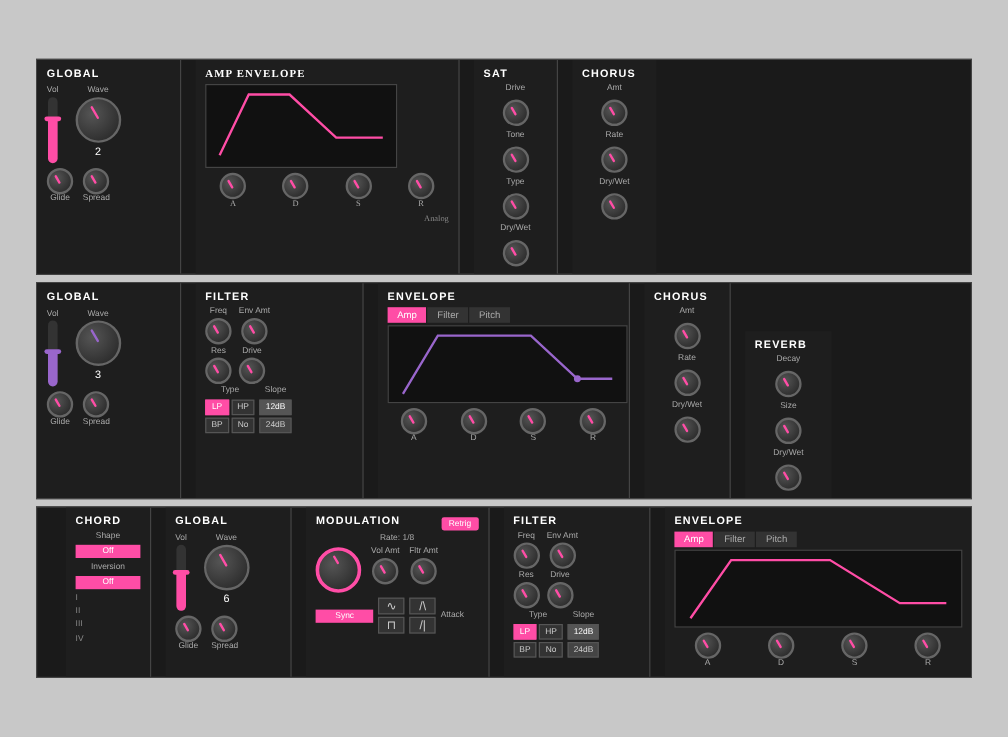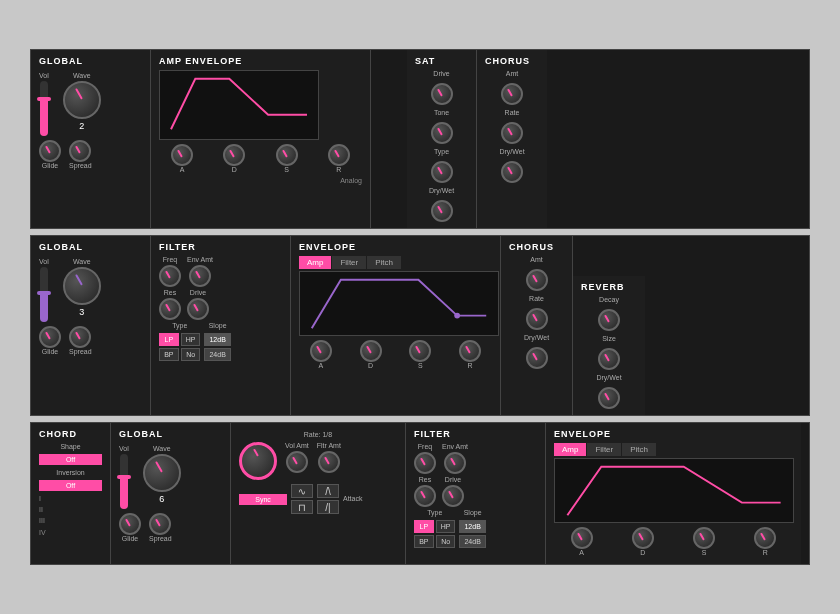--- a/index.html
+++ b/index.html
@@ -11,21 +11,21 @@
       overflow: hidden;
       display: flex;
       flex-direction: column;
       align-items: center;
       justify-content: center;
       gap: 6px;
     }
 
     .synth-row {
       display: flex;
-      gap: 0;
+      gap: 12px;
       background: #1a1a1a;
       border: 1px solid #444;
     }
 
     
     .section {
       background: #1e1e1e;
       border-right: 1px solid #444;
       padding: 6px 8px;
       display: flex;
@@ -269,21 +269,21 @@
         <div class="knob small"></div>
         <div class="knob-label">Glide</div>
       </div>
       <div class="flex-col center">
         <div class="knob small"></div>
         <div class="knob-label">Spread</div>
       </div>
     </div>
   </div>
 
-  <div class="section" style="width:220px;">
+  <div class="section" style="width:220px;font-family:Liberation Serif, serif;">
     <div class="section-title">AMP ENVELOPE</div>
     <div class="env-display">
       <svg viewBox="0 0 160 70">
         <polyline points="10,60 35,8 70,8 110,45 150,45" stroke="#ff4da6" stroke-width="2" fill="none"></polyline>
       </svg>
     </div>
     <div class="flex-row gap6 mt4" style="justify-content:space-around;">
       <div class="flex-col center">
         <div class="knob small"></div>
         <div class="knob-label">A</div>
@@ -297,21 +297,21 @@
         <div class="knob-label">S</div>
       </div>
       <div class="flex-col center">
         <div class="knob small"></div>
         <div class="knob-label">R</div>
       </div>
     </div>
     <div class="analog-label">Analog</div>
   </div>
 
-  <div class="section" style="width:70px;margin-left:36px;">
+  <div class="section" style="width:70px;">
     <div class="section-title">SAT</div>
     <div class="flex-col center gap4">
       <div class="knob-label">Drive</div>
       <div class="knob small"></div>
       <div class="knob-label">Tone</div>
       <div class="knob small"></div>
       <div class="knob-label">Type</div>
       <div class="knob small"></div>
       <div class="knob-label">Dry/Wet</div>
       <div class="knob small"></div>
@@ -460,21 +460,21 @@
       <div class="knob small"></div>
       <div class="knob-label">Dry/Wet</div>
       <div class="knob small"></div>
     </div>
   </div>
 
 </div>
 
 <div class="synth-row row3">
 
-  <div class="section chord-section" style="width:80px;">
+  <div class="section chord-section" style="width:80px;margin-left:24px;">
     <div class="section-title">CHORD</div>
     <div class="knob-label">Shape</div>
     <button class="off-btn" style="background:#ff4da6; color:#fff; font-size:7px; padding:2px 8px; border:none; margin:2px 0; width:100%;">Off</button>
     <div class="knob-label mt2">Inversion</div>
     <button class="off-btn" style="background:#ff4da6; color:#fff; font-size:7px; padding:2px 8px; border:none; margin:2px 0; width:100%;">Off</button>
     <div class="chord-roman">
       <div style="cursor:pointer;">I</div>
       <div style="cursor:pointer;">II</div>
       <div style="cursor:pointer;">III</div>
       <div style="cursor:pointer;">IV</div>
@@ -503,20 +503,24 @@
         <div class="knob-label">Glide</div>
       </div>
       <div class="flex-col center">
         <div class="knob small"></div>
         <div class="knob-label">Spread</div>
       </div>
     </div>
   </div>
 
   <div class="section" style="width:175px;">
+    <div class="flex-row" style="justify-content:space-between; align-items:center;">
+      <div class="section-title">MODULATION</div>
+      <button class="retrig-btn">Retrig</button>
+    </div>
     <div class="knob-label mt2">Rate: 1/8</div>
     <div class="flex-row gap8 mt2">
       <div class="flex-col center">
         <div class="knob" style="width:38px; height:38px; border:3px solid #ff4da6;"></div>
       </div>
       <div class="flex-col center">
         <div class="knob-label">Vol Amt</div>
         <div class="knob small"></div>
       </div>
       <div class="flex-col center">

